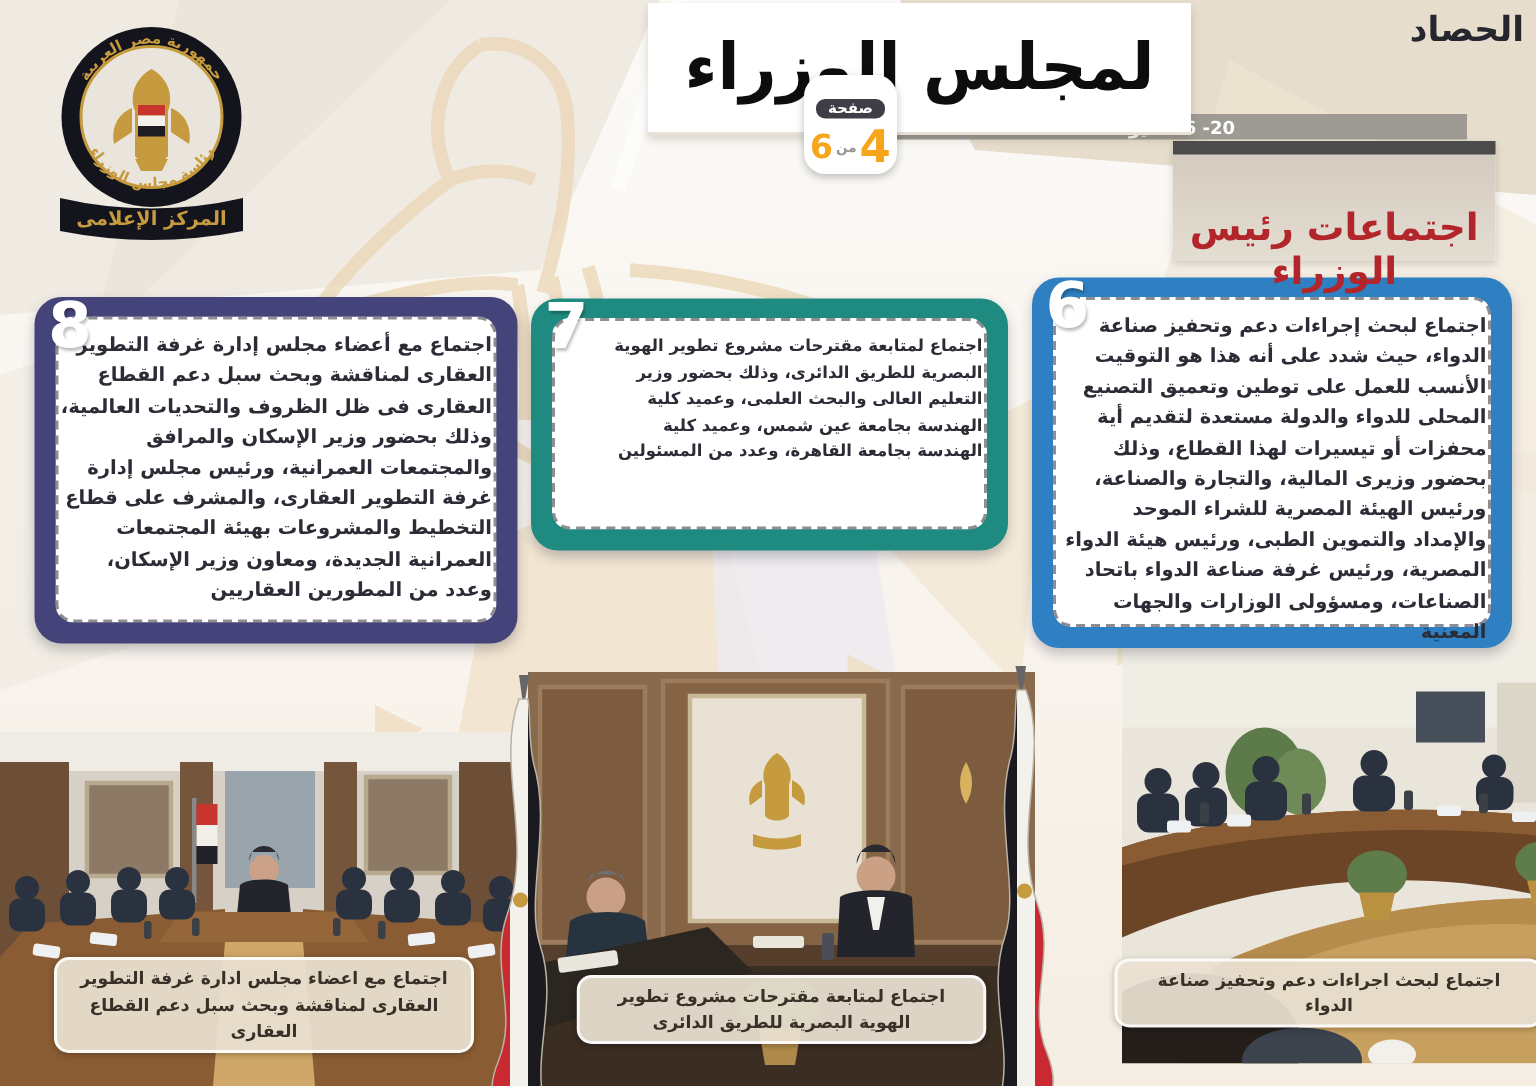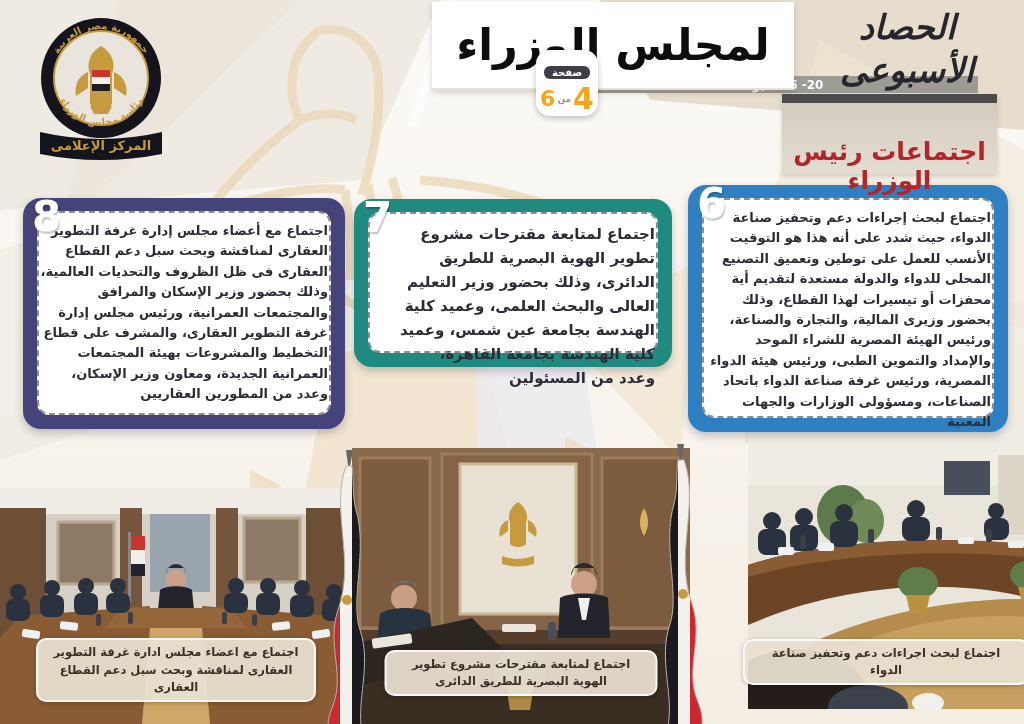--- a/index.html
+++ b/index.html
@@ -1,22 +1,22 @@
 <!DOCTYPE html>
 <html lang="ar" dir="rtl"><head>
 <meta charset="utf-8">
 <style>
   html,body{margin:0;padding:0;}
   body{font-family:"DejaVu Sans",sans-serif;}
   #stage{position:relative;width:1024px;height:724px;overflow:hidden;
          background:linear-gradient(180deg,#fbfaf7 0%,#f8f3ec 60%,#f4ede2 100%);direction:rtl;}
   .abs{position:absolute;}
   
-  #brand-title{right:8px;top:6px;width:218px;text-align:center;color:#26262e;
-    font-weight:bold;font-size:34px;line-height:1.25;z-index:4;font-style:italic;}
+  #brand-title{right:8px;top:6px;width:218px;color:#26262e;
+    font-weight:bold;font-size:23px;line-height:1.25;z-index:4;}
   #main-title-panel{left:432px;top:2px;width:362px;height:86px;background:#ffffff;
     box-shadow:0 3px 6px rgba(60,50,30,.18);display:flex;align-items:center;justify-content:center;
     z-index:3;border-bottom:2px solid #e8e2d6;}
   #main-title{font-size:43px;font-weight:bold;color:#0d0d0f;}
   #date-band{left:598px;top:76px;width:380px;height:17px;background:#9e9b95;z-index:2;
     display:flex;align-items:center;justify-content:center;}
   #date-band span{color:#fff;font-weight:bold;font-size:12px;letter-spacing:.5px;}
   #page-badge{left:536px;top:50px;width:62px;height:66px;background:#fff;border-radius:14px;
     box-shadow:0 2px 6px rgba(0,0,0,.25);z-index:5;display:flex;flex-direction:column;align-items:center;}
   #page-badge .pill{margin-top:16px;background:#3f3e46;color:#fff;font-size:10px;font-weight:bold;
@@ -33,21 +33,21 @@
   
   .card{border-radius:18px;z-index:2;box-shadow:0 4px 8px rgba(40,40,60,.25);}
   .card-inner{position:absolute;inset:13px 14px 14px 14px;background:#fff;border-radius:12px;
     border:2px dashed #8d8d93;display:flex;padding:8px 1px;box-sizing:border-box;}
   .card-text{width:100%;color:#2c2c36;font-weight:bold;text-align:right;direction:rtl;}
   .card-num{position:absolute;top:-2px;left:9px;color:#fff;font-weight:bold;font-size:42px;
     line-height:1;z-index:3;text-shadow:1px 2px 2px rgba(0,0,0,.25);}
   #card-6{left:688px;top:185px;width:320px;height:247px;background:#2e80c2;}
   #card-6 .card-text{font-size:13px;line-height:1.57;}
   #card-7{left:354px;top:199px;width:318px;height:168px;background:#1f8b80;}
-  #card-7 .card-text{font-size:15px;line-height:1.6;margin-left:28px;}
+  #card-7 .card-text{font-size:11px;line-height:1.6;margin-left:28px;}
   #card-8{left:23px;top:198px;width:322px;height:231px;background:#45447a;}
   #card-8 .card-text{font-size:13px;line-height:1.57;}
   
   .photo{overflow:hidden;z-index:1;}
   #photo-6{left:690px;top:425px;width:392px;height:284px;}
   #photo-7{left:352px;top:448px;width:338px;height:276px;}
   #photo-8{left:0px;top:488px;width:352px;height:236px;}
   .caption{position:absolute;left:50%;transform:translateX(-50%);z-index:6;
     background:rgba(233,225,210,.93);border:2px solid rgba(255,255,255,.85);border-radius:10px;
     padding:4px 12px;color:#3a3028;font-weight:bold;font-size:11.5px;line-height:1.5;
@@ -112,21 +112,20 @@
       <rect x="62" y="65" width="18" height="7" fill="#f4f1ea"></rect>
       <rect x="62" y="72" width="18" height="7" fill="#1d1d22"></rect>
       <path d="M60,94 L82,94 L78,102 L64,102 Z" fill="#c69a3e"></path>
     </g>
     <path d="M10,120 Q71,134 132,120 L132,142 Q71,154 10,142 Z" fill="#14141c"></path>
     <text x="71" y="138" text-anchor="middle" font-size="13" font-weight="bold" fill="#c69a3e">المركز الإعلامى</text>
   </svg>
 
   <div class="abs" id="brand-title">
     <div>الحصاد</div>
-    <div>الأسبوعى</div>
   </div>
 
   <div class="abs" id="main-title-panel">
     <span id="main-title">لمجلس الوزراء</span>
   </div>
 
   <div class="abs" id="date-band">
     <span>20- 26 مايو</span>
   </div>
 

